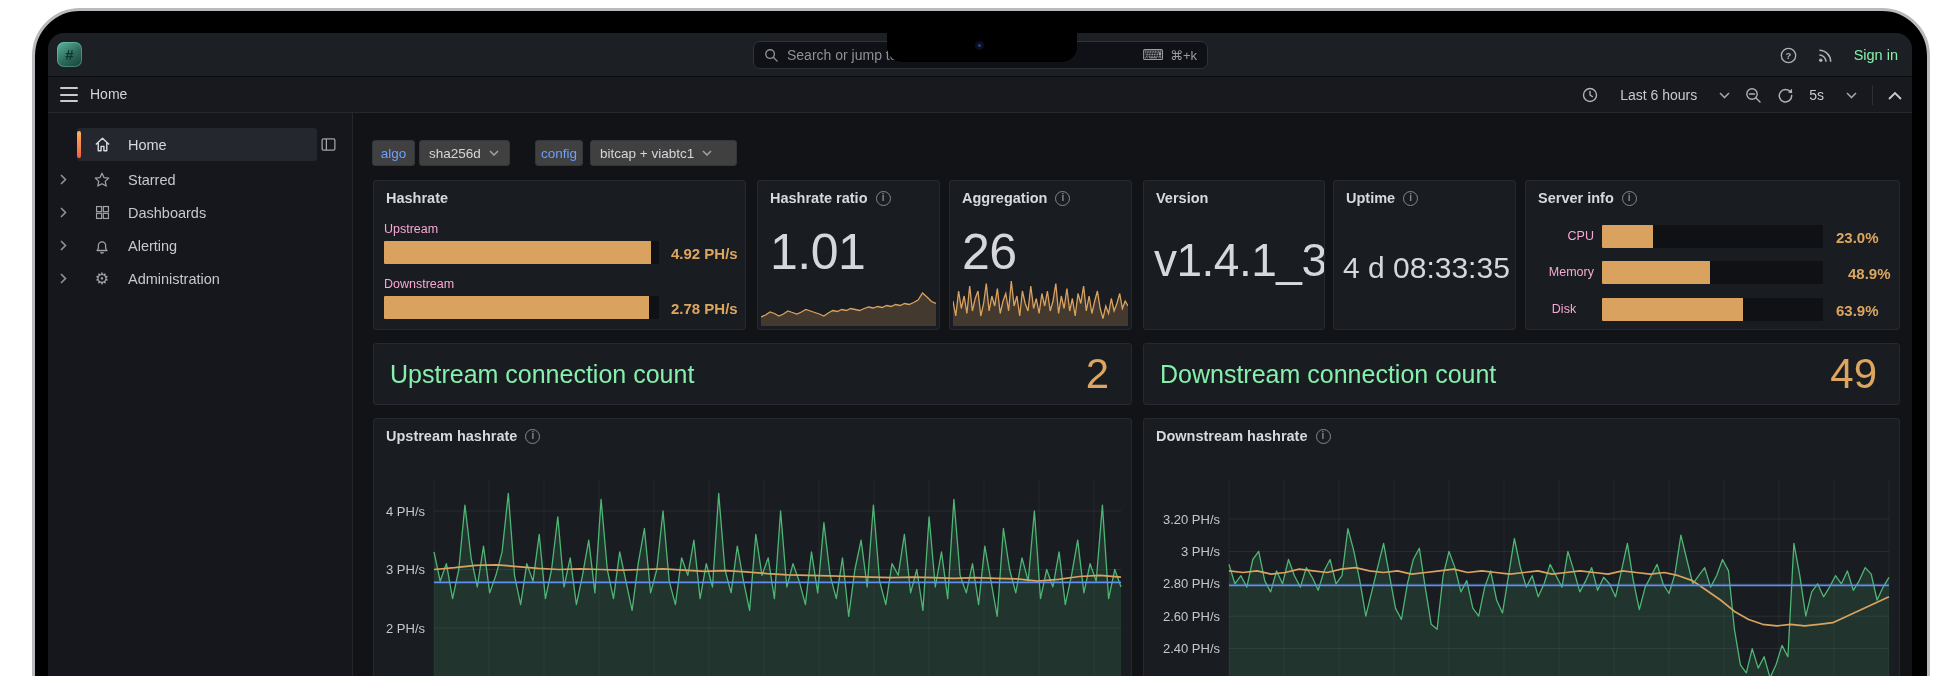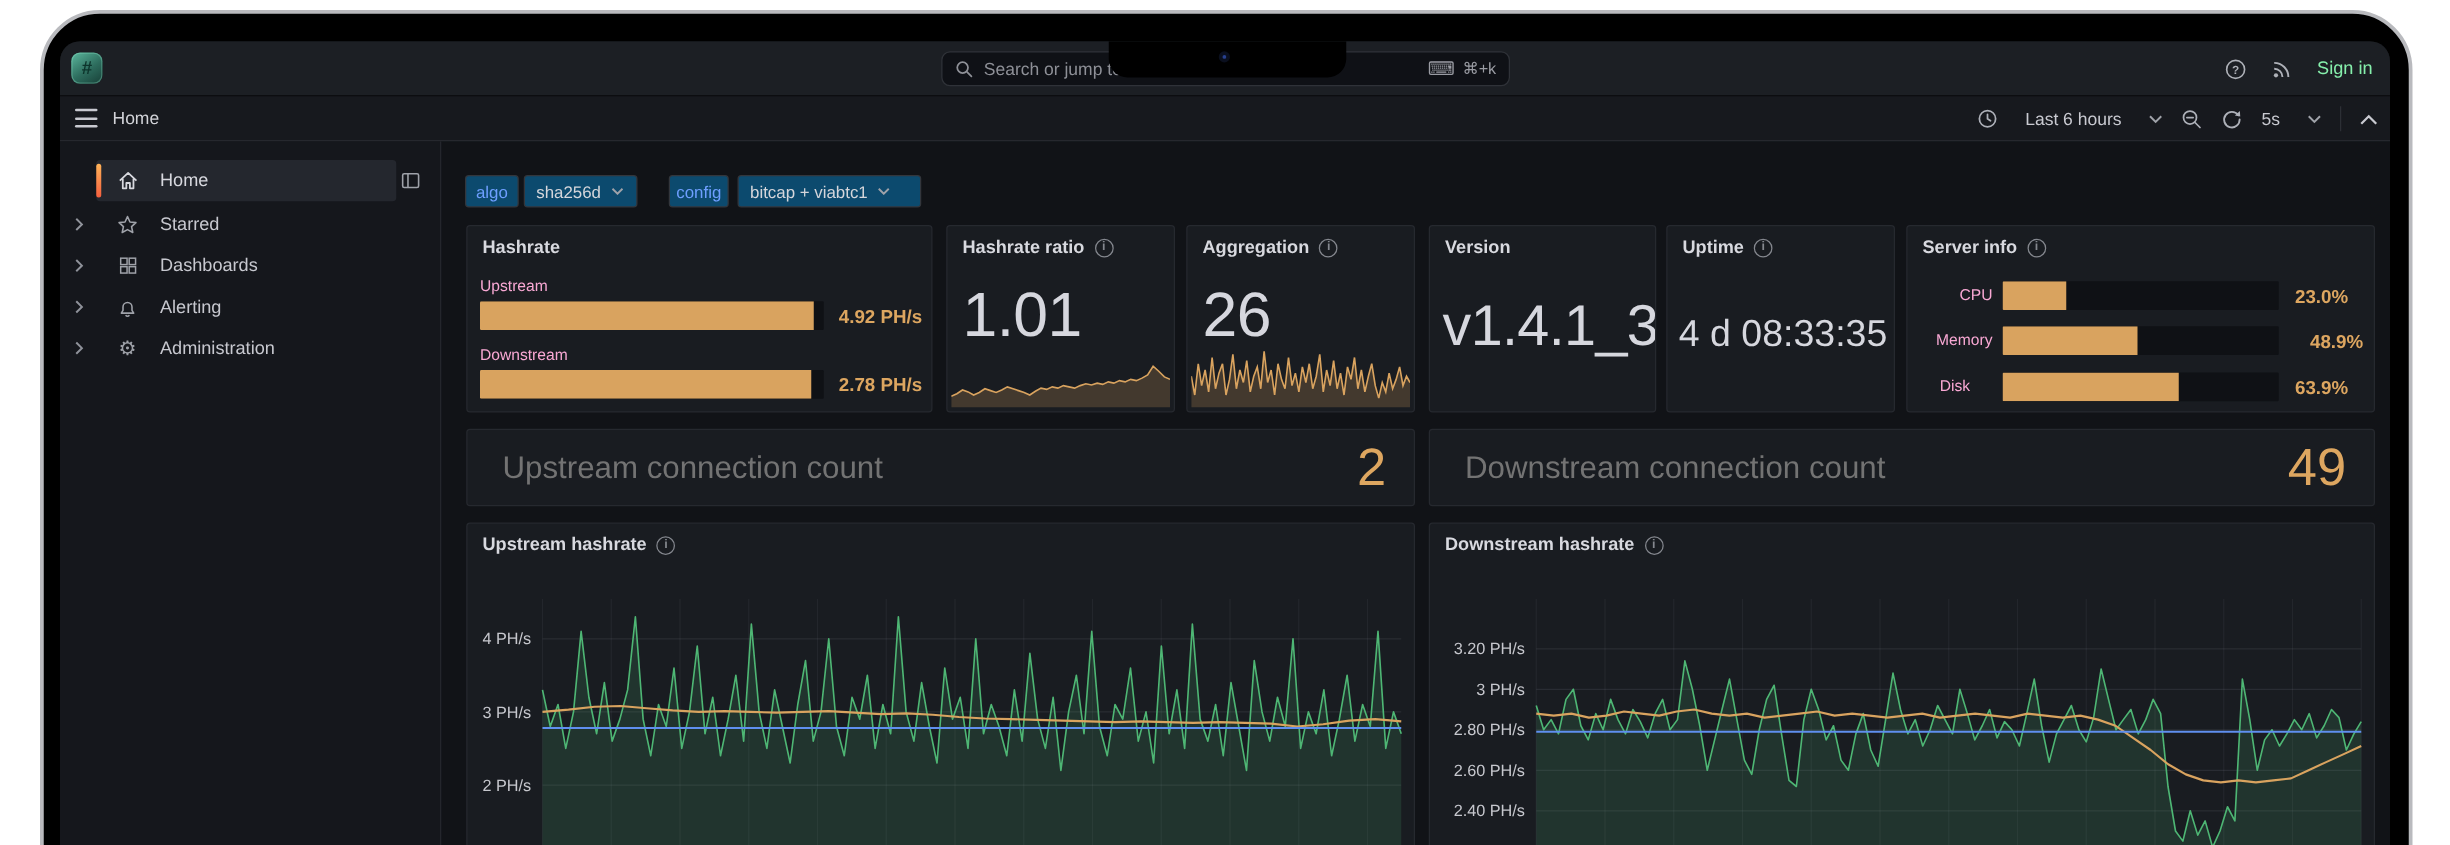--- a/index.html
+++ b/index.html
@@ -53,28 +53,28 @@
   .info-i{display:inline-block;width:15px;height:15px;border:1.4px solid #84878e;border-radius:50%;
     color:#84878e;font-size:10px;line-height:12px;text-align:center;font-weight:600;font-style:normal;}
   .bigstat{position:absolute;color:#d6d7de;font-weight:500;letter-spacing:-0.5px;}
   
   .gauge-label{position:absolute;font-size:12.5px;color:#f9a8d4;}
   .gauge-track{position:absolute;height:23px;background:#0f1115;border-radius:1px;overflow:hidden;}
   .gauge-fill{height:100%;background:#d9a35f;}
   .gauge-value{position:absolute;font-size:15px;font-weight:600;color:#dda660;}
   
   .varrow{position:absolute;top:107px;height:26px;z-index:5;}
-  .varbox{position:absolute;height:26px;border:1px solid #33363c;background:#0c4a6e;border-radius:3px;
+  .varbox{position:absolute;height:26px;border:1px solid #33363c;background:#404040;border-radius:3px;
     display:flex;align-items:center;padding:0 9px;font-size:13.5px;}
   .varlabel{color:#6e9fff;justify-content:center;}
   .varvalue{color:#d5d6db;gap:8px;cursor:pointer;}
   .caret{color:#9fa2a9;}
   
   .connrow{display:flex;align-items:center;justify-content:space-between;padding:0 22px 0 16px;}
-  .conn-title{font-size:25px;color:#737373;margin-left:12px;}
+  .conn-title{font-size:25px;color:#86efac;}
   .conn-value{font-size:42px;font-weight:500;color:#dda660;}
   
   .chartbox svg{position:absolute;left:0;top:60px;}
   .notch{position:absolute;left:839px;top:0;width:190px;height:29px;background:#000;
     border-radius:0 0 15px 15px;z-index:40;}
   .camera{position:absolute;left:88px;top:8px;width:9px;height:9px;border-radius:50%;background:#0a0f1e;}
   .camera::after{content:"";position:absolute;left:3px;top:3px;width:3px;height:3px;border-radius:50%;background:#27408f;}
   svg.ic{display:block;}
 </style>
 </head>

